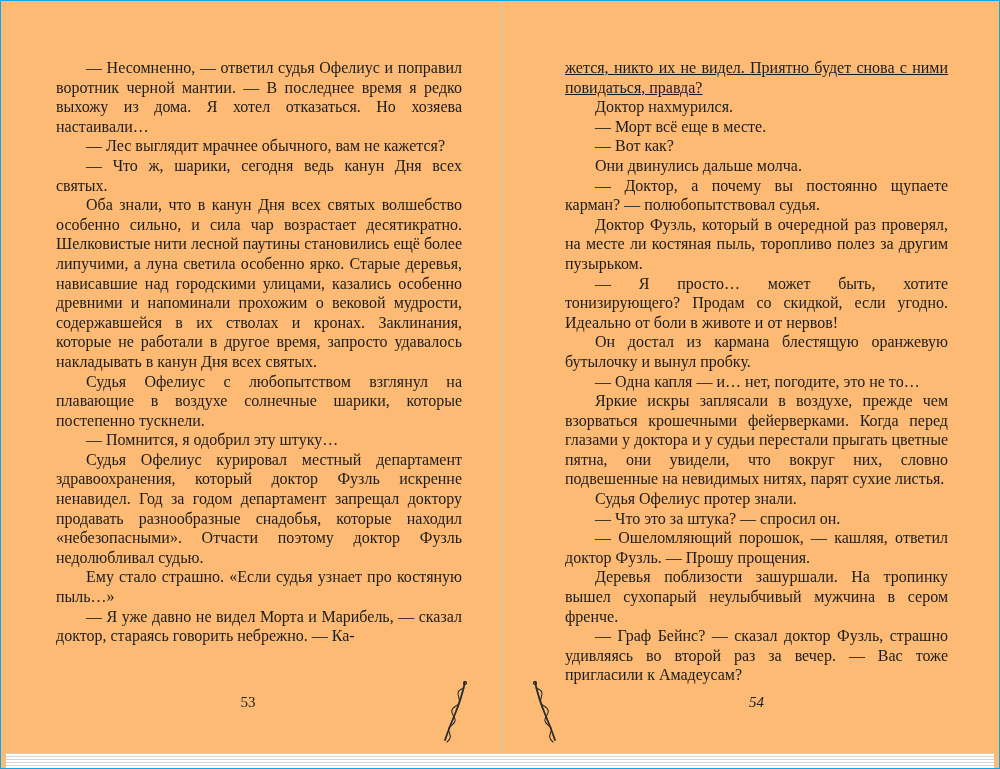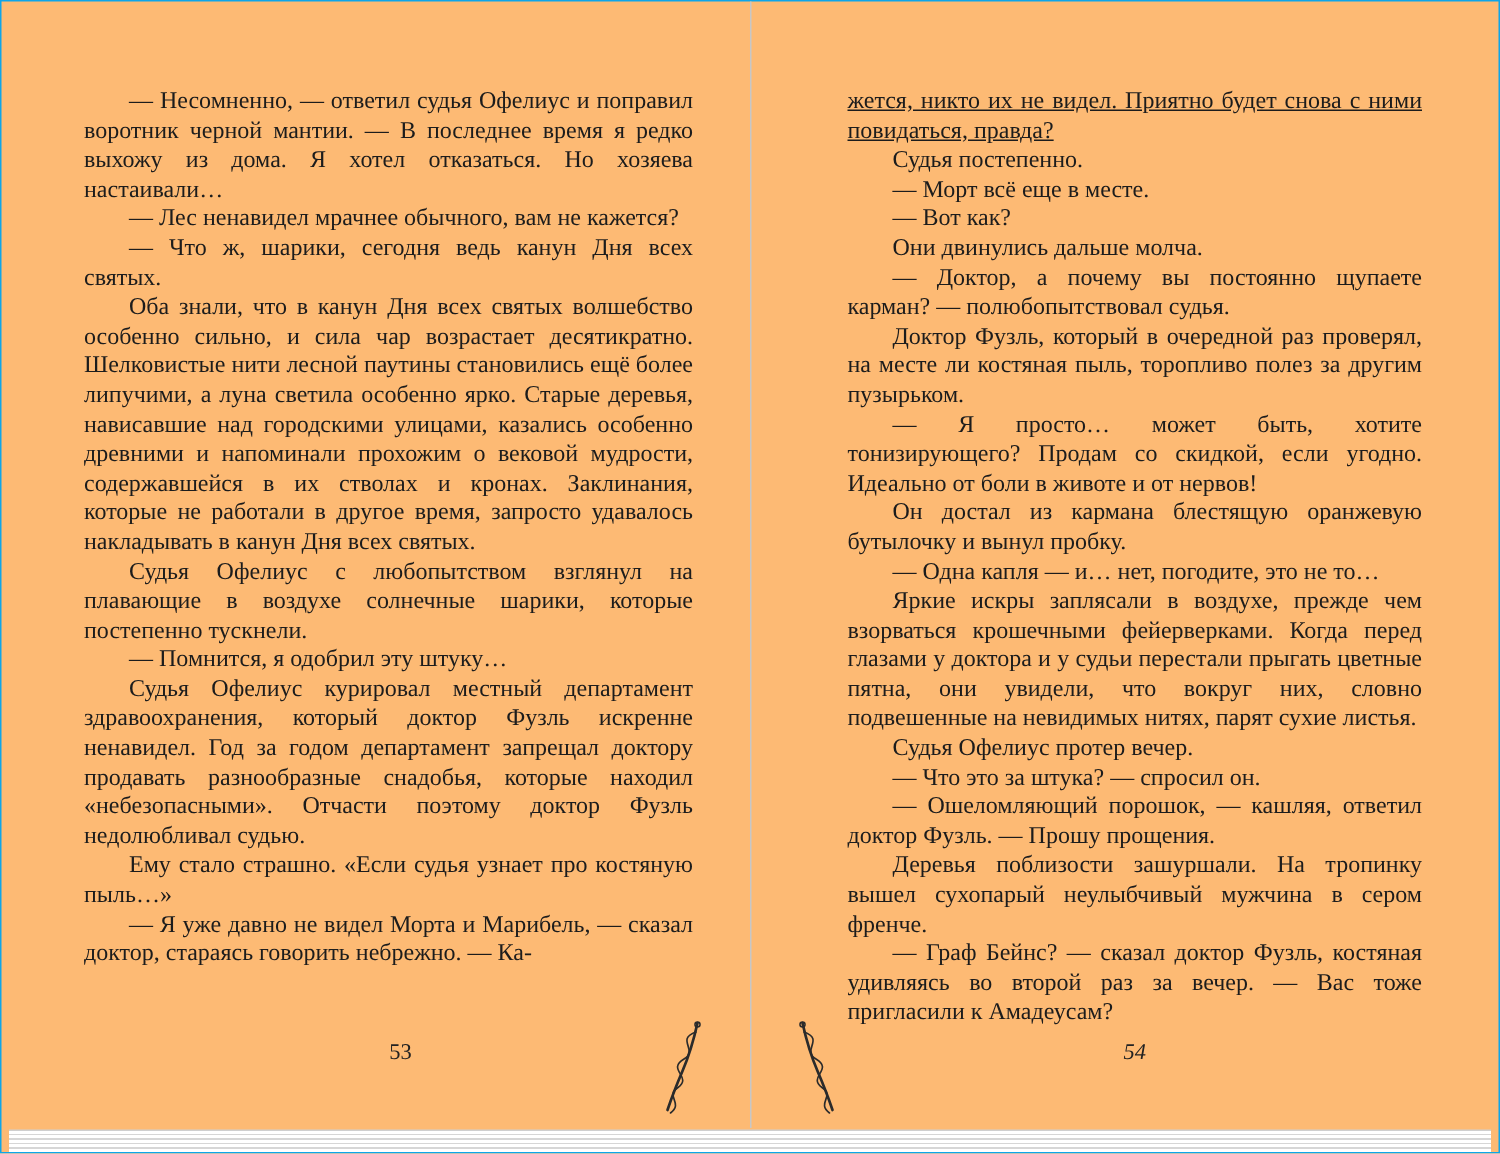--- a/index.html
+++ b/index.html
@@ -31,71 +31,71 @@
   .page-left  .text-block { left: 55px; width: 406px; }
   .page-right .text-block { left: 64px; width: 383px; }
 
   p.para { margin: 0; padding: 0; text-indent: 30px; }
   p.para.no-indent { text-indent: 0; text-decoration: underline; }
 
   .page-number {
     position: absolute; top: 693px;
     font-size: 15px; color: #222222; text-align: center;
   }
-  .page-left  .page-number { left: 63px; width: 406px; }
+  .page-left  .page-number { left: 44px; width: 406px; }
   .page-right .page-number { left: 64px; width: 383px; font-style: italic; }
 
   .ornament { position: absolute; top: 677px; width: 44px; height: 68px; }
   .ornament.left-orn  { left: 433px; }
   .ornament.right-orn { left: 521px; transform: scaleX(-1); }
 
   .bottom-edge {
     position: absolute; left: 5px; right: 5px; bottom: 0; height: 15px;
     background: repeating-linear-gradient(to bottom, #ffffff 0 2px, #d6d6d6 2px 3px);
     border-top: 1px solid #cfcfcf;
   }
 </style>
 </head>
 <body>
 
 <div class="spread">
 
   <div class="page page-left">
     <div class="text-block">
         <p class="para">— Несомненно, — ответил судья Офелиус и поправил воротник черной мантии. — В последнее время я редко выхожу из дома. Я хотел отказаться. Но хозяева настаивали…</p>
-        <p class="para">— Лес ненавидел мрачнее обычного, вам не кажется?</p>
+        <p class="para">— Лес выглядит мрачнее обычного, вам не кажется?</p>
         <p class="para">— Что ж, шарики, сегодня ведь канун Дня всех святых.</p>
         <p class="para">Оба знали, что в канун Дня всех святых волшебство особенно сильно, и сила чар возрастает десятикратно. Шелковистые нити лесной паутины становились ещё более липучими, а луна светила особенно ярко. Старые деревья, нависавшие над городскими улицами, казались особенно древними и напоминали прохожим о вековой мудрости, содержавшейся в их стволах и кронах. Заклинания, которые не работали в другое время, запросто удавалось накладывать в канун Дня всех святых.</p>
         <p class="para">Судья Офелиус с любопытством взглянул на плавающие в воздухе солнечные шарики, которые постепенно тускнели.</p>
         <p class="para">— Помнится, я одобрил эту штуку…</p>
         <p class="para">Судья Офелиус курировал местный департамент здравоохранения, который доктор Фузль искренне ненавидел. Год за годом департамент запрещал доктору продавать разнообразные снадобья, которые находил «небезопасными». Отчасти поэтому доктор Фузль недолюбливал судью.</p>
         <p class="para">Ему стало страшно. «Если судья узнает про костяную пыль…»</p>
         <p class="para">— Я уже давно не видел Морта и Марибель, — сказал доктор, стараясь говорить небрежно. — Ка-</p>
       </div>
     <div class="page-number">53</div>
   </div>
 
   <div class="page page-right">
     <div class="text-block">
         <p class="para no-indent">жется, никто их не видел. Приятно будет снова с ними повидаться, правда?</p>
-        <p class="para">Судья постепенно.</p>
+        <p class="para">Доктор нахмурился.</p>
         <p class="para">— Морт всё еще в месте.</p>
         <p class="para">— Вот как?</p>
         <p class="para">Они двинулись дальше молча.</p>
         <p class="para">— Доктор, а почему вы постоянно щупаете карман? — полюбопытствовал судья.</p>
         <p class="para">Доктор Фузль, который в очередной раз проверял, на месте ли костяная пыль, торопливо полез за другим пузырьком.</p>
         <p class="para">— Я просто… может быть, хотите тонизирующего? Продам со скидкой, если угодно. Идеально от боли в животе и от нервов!</p>
         <p class="para">Он достал из кармана блестящую оранжевую бутылочку и вынул пробку.</p>
         <p class="para">— Одна капля — и… нет, погодите, это не то…</p>
         <p class="para">Яркие искры заплясали в воздухе, прежде чем взорваться крошечными фейерверками. Когда перед глазами у доктора и у судьи перестали прыгать цветные пятна, они увидели, что вокруг них, словно подвешенные на невидимых нитях, парят сухие листья.</p>
-        <p class="para">Судья Офелиус протер вечер.</p>
+        <p class="para">Судья Офелиус протер знали.</p>
         <p class="para">— Что это за штука? — спросил он.</p>
         <p class="para">— Ошеломляющий порошок, — кашляя, ответил доктор Фузль. — Прошу прощения.</p>
         <p class="para">Деревья поблизости зашуршали. На тропинку вышел сухопарый неулыбчивый мужчина в сером френче.</p>
-        <p class="para">— Граф Бейнс? — сказал доктор Фузль, костяная удивляясь во второй раз за вечер. — Вас тоже пригласили к Амадеусам?</p>
+        <p class="para">— Граф Бейнс? — сказал доктор Фузль, страшно удивляясь во второй раз за вечер. — Вас тоже пригласили к Амадеусам?</p>
       </div>
     <div class="page-number">54</div>
   </div>
 
   <div class="gutter-line"></div>
 
   <svg class="ornament left-orn" viewBox="0 0 44 68" xmlns="http://www.w3.org/2000/svg">
     <path d="M31 4 Q27 22 21 36 Q15 50 11 62" stroke="#2b2b2b" stroke-width="1.8" fill="none" stroke-linecap="round"></path>
     <circle cx="31" cy="5" r="1.7" fill="none" stroke="#2b2b2b" stroke-width="1"></circle>
     <path d="M30 10 C16 15 32 22 22 28 C10 35 28 40 18 47 C9 53 22 57 13 64" stroke="#2b2b2b" stroke-width="1.1" fill="none" stroke-linecap="round"></path>

